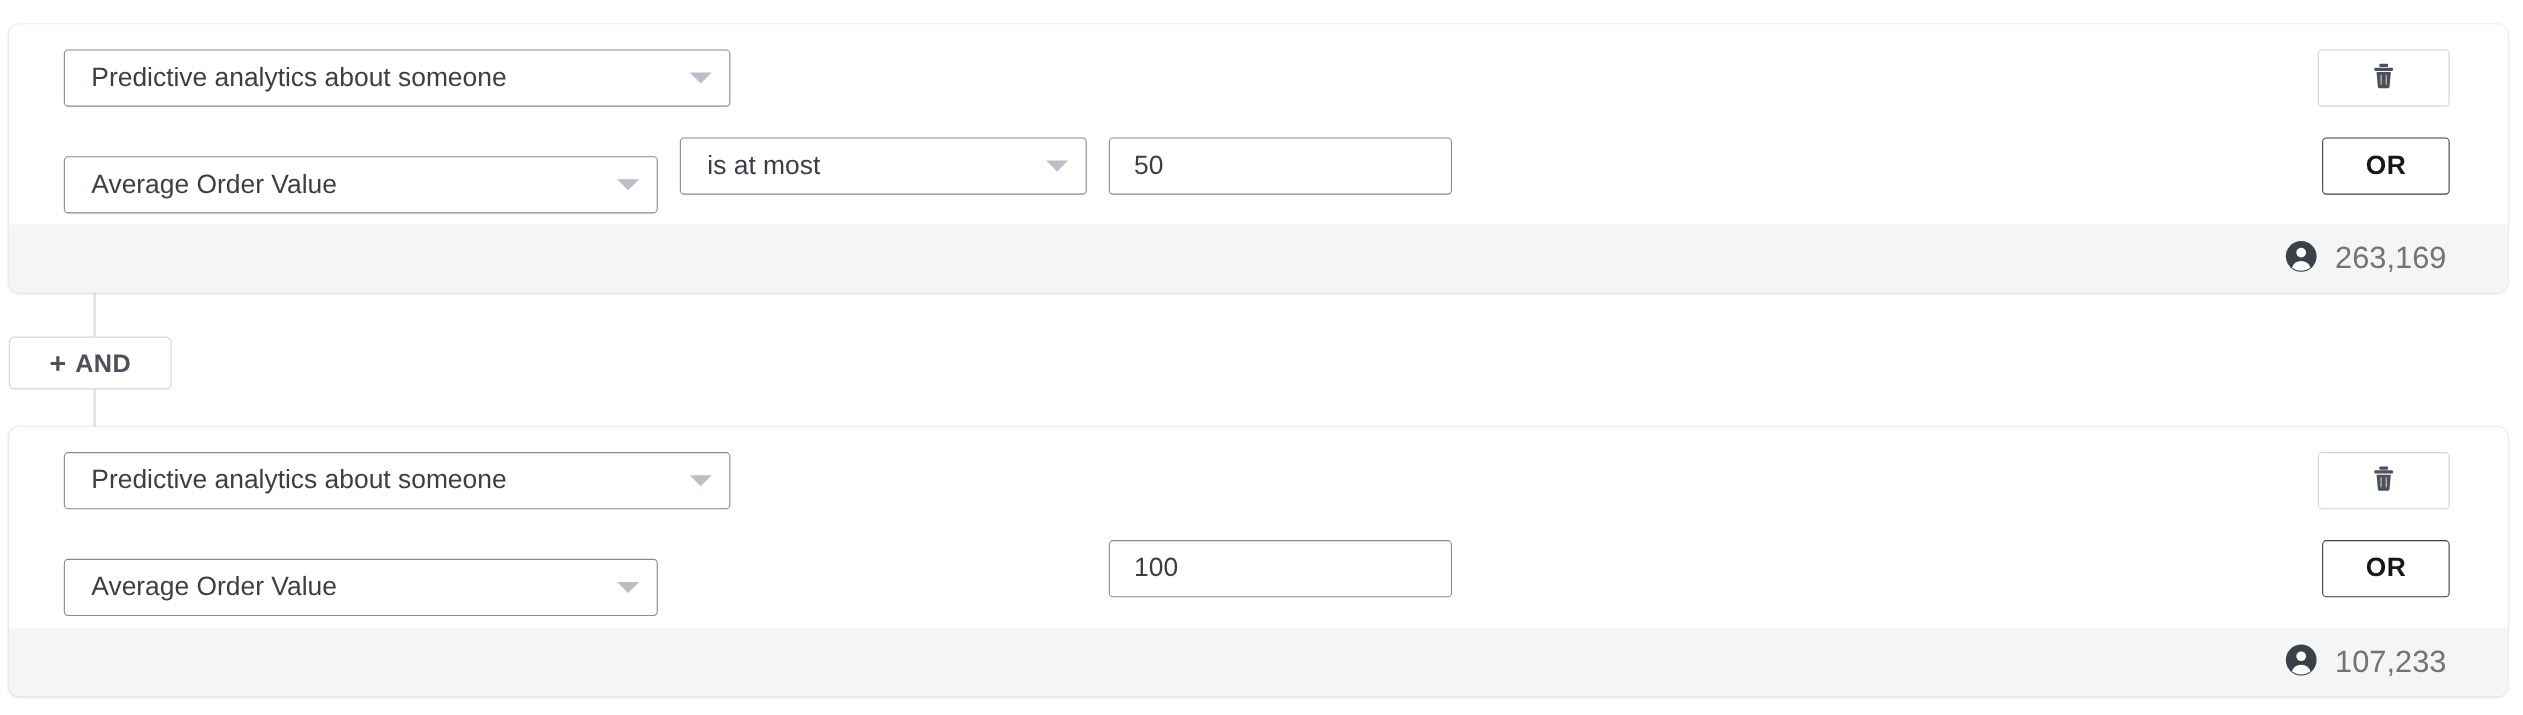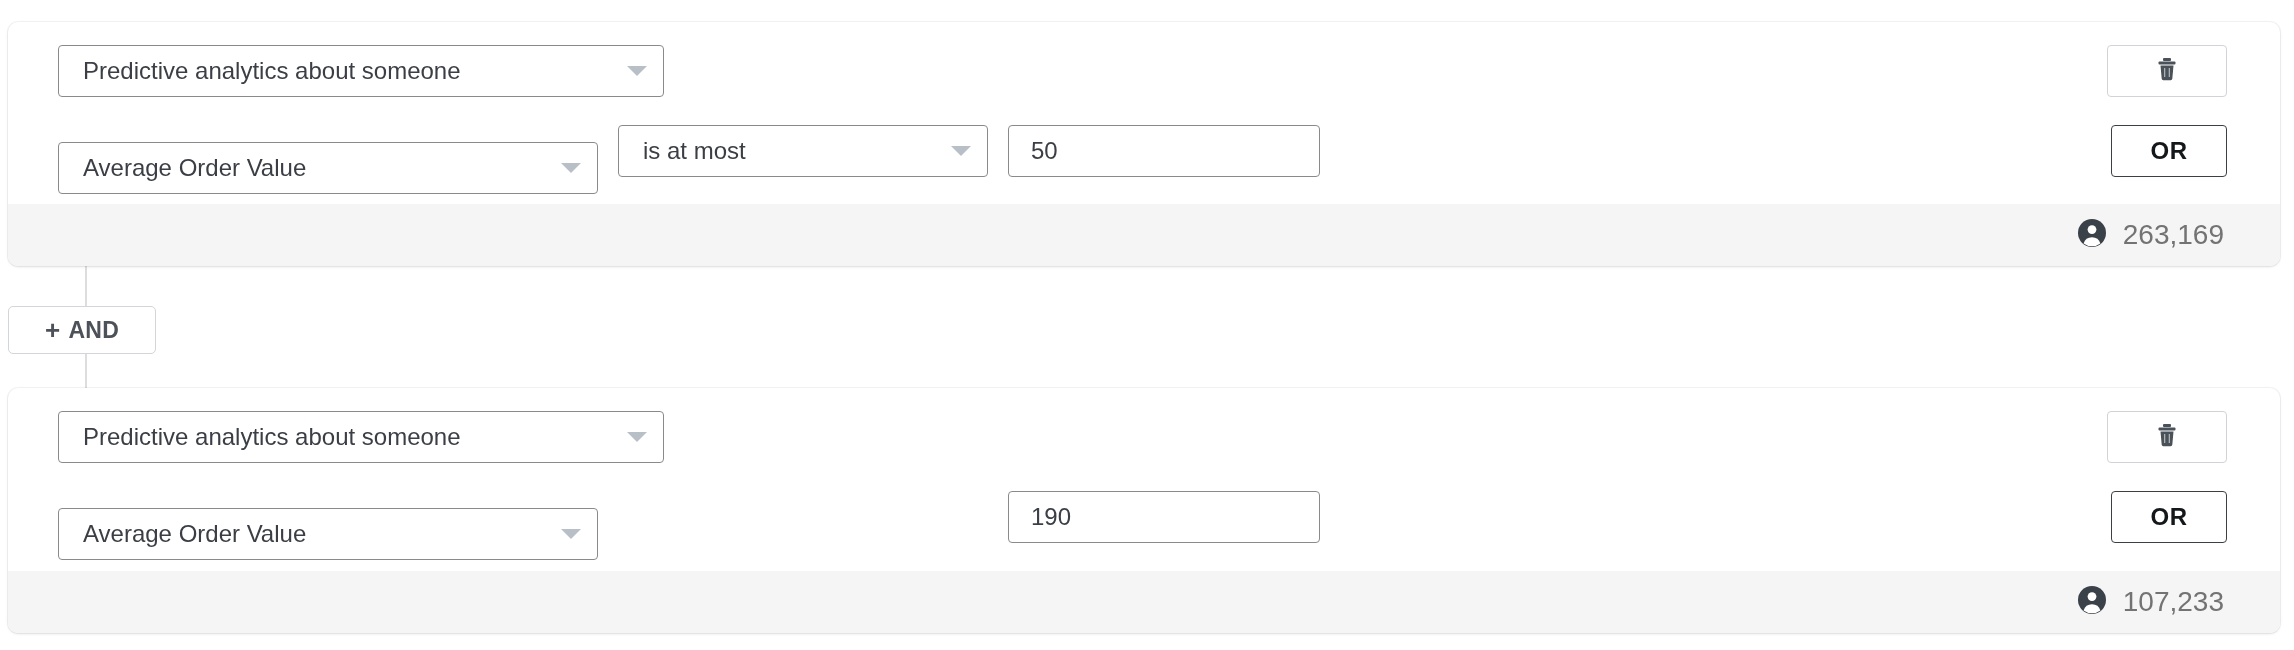--- a/index.html
+++ b/index.html
@@ -275,21 +275,21 @@
         <span class="caret"></span>
       </div>
 
       <div class="ctl select-ctl attribute-select">
         <span class="select-label">Average Order Value</span>
         <span class="caret"></span>
       </div>
 
 
       <div class="ctl value-input">
-        <span class="select-label">190</span>
+        <span class="select-label">100</span>
       </div>
 
       <div class="delete-button">
         <span>
           <svg width="24" height="26" viewBox="0 0 24 26" aria-hidden="true">
             <rect x="8" y="2" width="8" height="3" rx="1" fill="#4b5159"></rect>
             <rect x="3.5" y="5.5" width="17" height="3" rx="1" fill="#4b5159"></rect>
             <path d="M5.5 9.5 h13 l-1.2 13.3 a1.6 1.6 0 0 1 -1.6 1.4 h-7.4 a1.6 1.6 0 0 1 -1.6 -1.4 Z" fill="#4b5159"></path>
             <rect x="9" y="12" width="1.3" height="9" fill="#ffffff" opacity="0.55"></rect>
             <rect x="13.7" y="12" width="1.3" height="9" fill="#ffffff" opacity="0.55"></rect>

